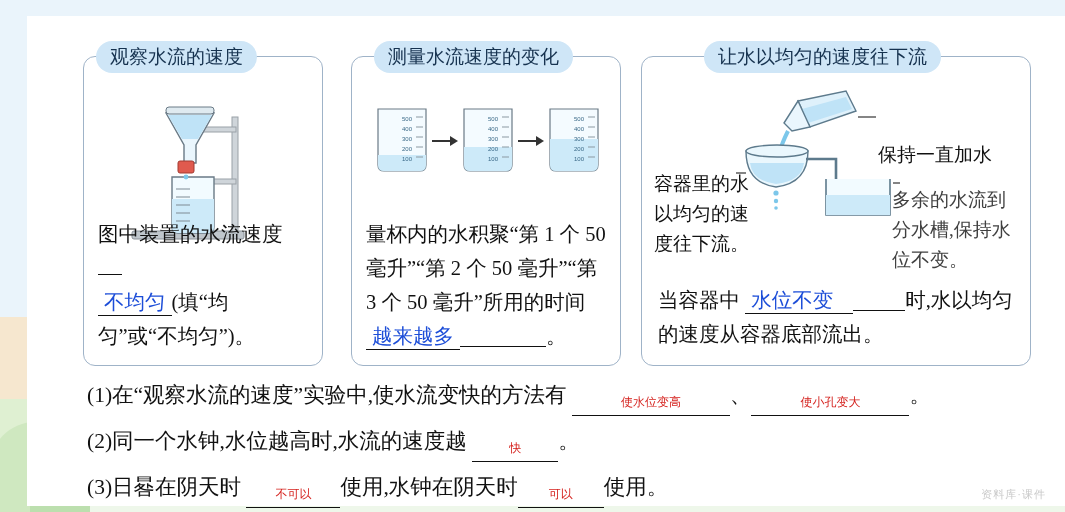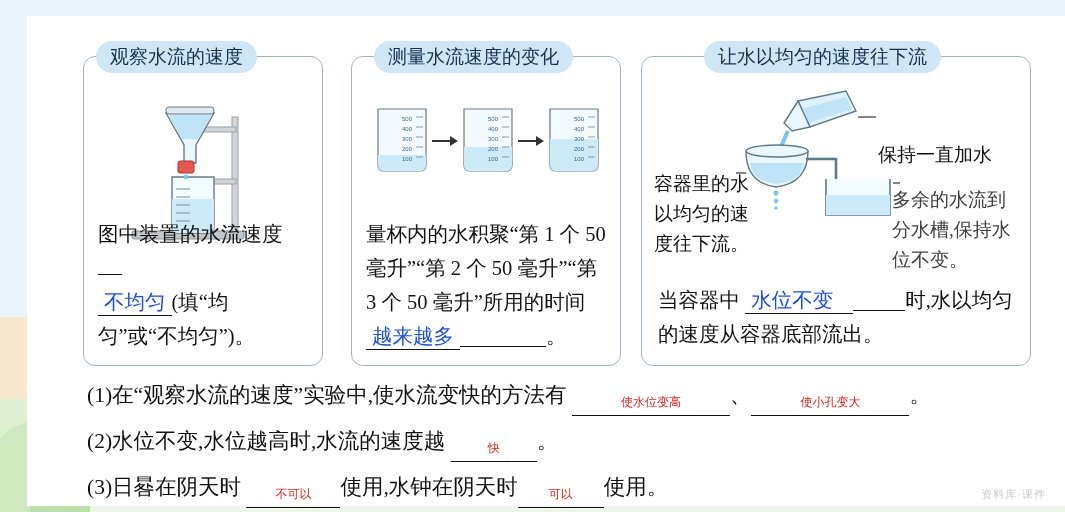--- a/index.html
+++ b/index.html
@@ -313,21 +313,21 @@
   </div>
 
   <div class="questions">
 
     <div class="q">
       <span>(1)</span><span>在“观察水流的速度”实验中,使水流变快的方法有</span>
       <span class="ans" style="width:150px;">使水位变高</span><span>、</span><span class="ans" style="width:150px;">使小孔变大</span><span>。</span>
     </div>
 
     <div class="q">
-      <span>(2)</span><span>水位不变,水位越高时,水流的速度越</span>
+      <span>(2)</span><span>同一个水钟,水位越高时,水流的速度越</span>
       <span class="ans" style="width:78px;">快</span><span>。</span>
     </div>
 
     <div class="q">
       <span>(3)</span><span>日晷在阴天时</span>
       <span class="ans" style="width:86px;">不可以</span><span>使用,水钟在阴天时</span><span class="ans" style="width:78px;">可以</span><span>使用。</span>
     </div>
 
   </div>
 

